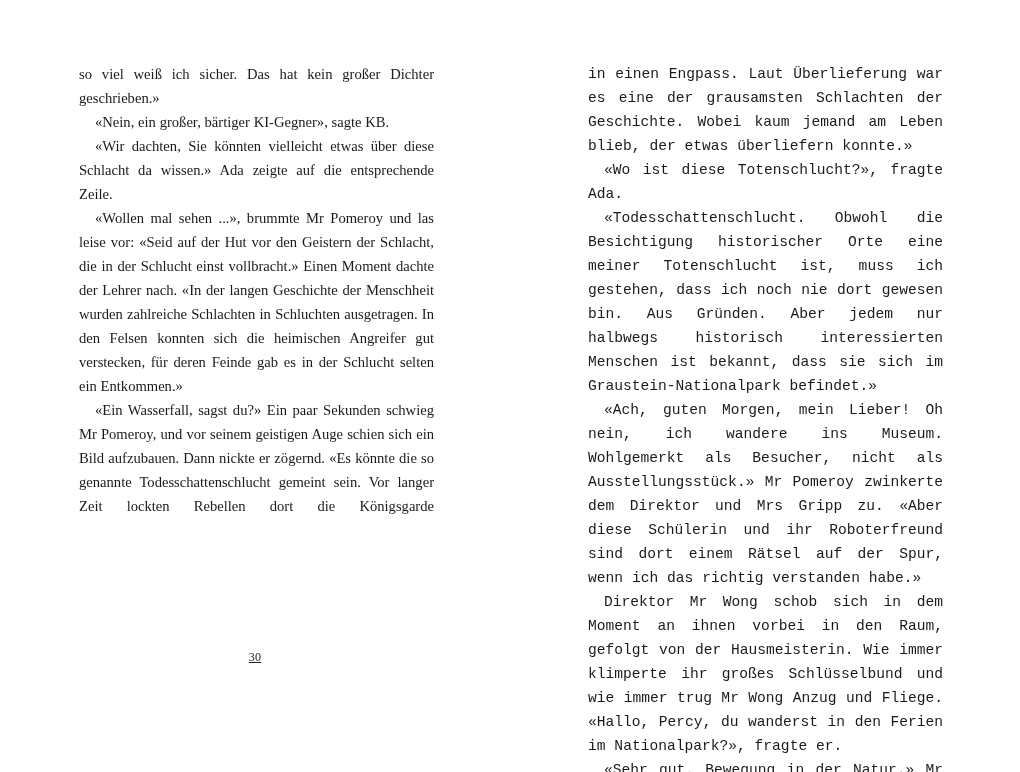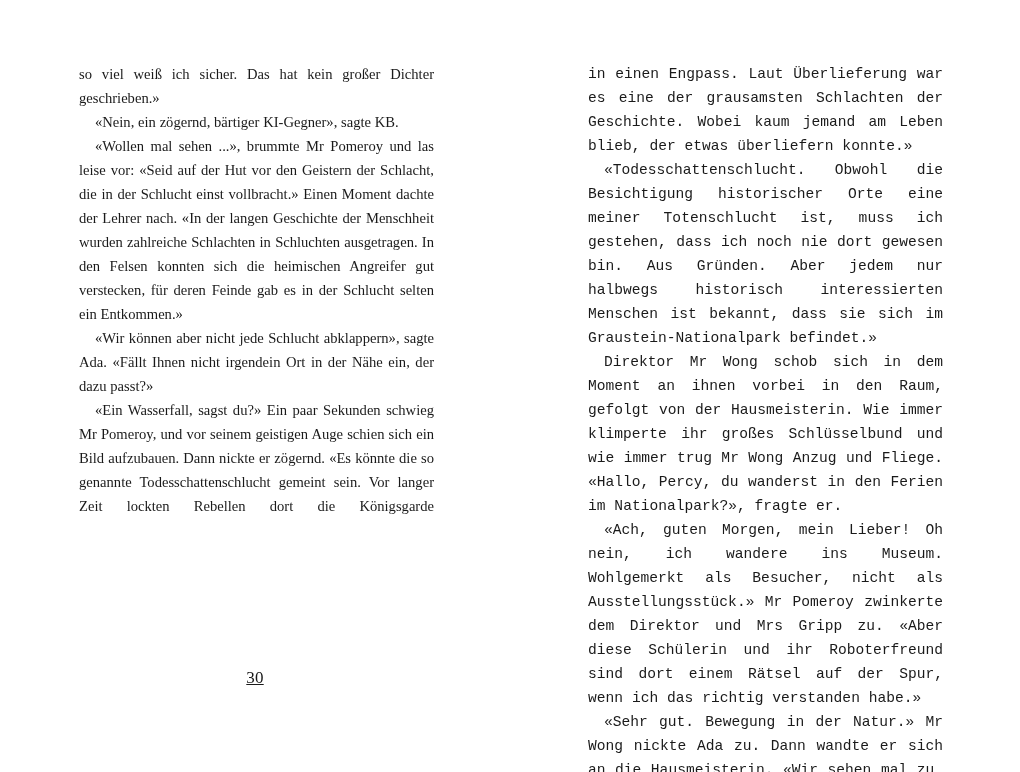--- a/index.html
+++ b/index.html
@@ -49,49 +49,50 @@
     margin: 0;
     text-indent: 16px;
   }
   .para.no-indent { text-indent: 0; }
 
   
   .para.runover { text-align-last: justify; }
 
   .folio {
     position: absolute;
-    top: 669px;
+    top: 648px;
     width: 100%;
     text-align: center;
-    font-size: 17px;
+    font-size: 12px;
     line-height: 18px;
     letter-spacing: 0.2px;
     text-decoration: underline;
   }
 </style>
 </head>
 <body>
 
 <div class="spread">
 
   <div class="page page-left">
     <div class="text-column">
       <p class="para no-indent">so viel weiß ich sicher. Das hat kein großer Dichter geschrieben.»</p>
-      <p class="para">«Nein, ein zögernd, bärtiger KI-Gegner», sagte KB.</p>
+      <p class="para">«Nein, ein großer, bärtiger KI-Gegner», sagte KB.</p>
+      <p class="para">«Wir dachten, Sie könnten vielleicht etwas über diese Schlacht da wissen.» Ada zeigte auf die entsprechende Zeile.</p>
       <p class="para">«Wollen mal sehen ...», brummte Mr Pomeroy und las leise vor: «Seid auf der Hut vor den Geistern der Schlacht, die in der Schlucht einst vollbracht.» Einen Moment dachte der Lehrer nach. «In der langen Geschichte der Menschheit wurden zahlreiche Schlachten in Schluchten ausgetragen. In den Felsen konnten sich die heimischen Angreifer gut verstecken, für deren Feinde gab es in der Schlucht selten ein Entkommen.»</p>
-      <p class="para">«Wir können aber nicht jede Schlucht abklappern», sagte Ada. «Fällt Ihnen nicht irgendein Ort in der Nähe ein, der dazu passt?»</p>
       <p class="para runover">«Ein Wasserfall, sagst du?» Ein paar Sekunden schwieg Mr Pomeroy, und vor seinem geistigen Auge schien sich ein Bild aufzubauen. Dann nickte er zögernd. «Es könnte die so genannte Todesschattenschlucht gemeint sein. Vor langer Zeit lockten Rebellen dort die Königsgarde</p>
     </div>
     <div class="folio">30</div>
   </div>
 
   <div class="page page-right">
     <div class="text-column">
       <p class="para no-indent">in einen Engpass. Laut Überlieferung war es eine der grausamsten Schlachten der Geschichte. Wobei kaum jemand am Leben blieb, der etwas überliefern konnte.»</p>
+      <p class="para">«Wo ist diese Totenschlucht?», fragte Ada.</p>
       <p class="para">«Todesschattenschlucht. Obwohl die Besichtigung historischer Orte eine meiner Totenschlucht ist, muss ich gestehen, dass ich noch nie dort gewesen bin. Aus Gründen. Aber jedem nur halbwegs historisch interessierten Menschen ist bekannt, dass sie sich im Graustein-Nationalpark befindet.»</p>
+      <p class="para">«Ach, guten Morgen, mein Lieber! Oh nein, ich wandere ins Museum. Wohlgemerkt als Besucher, nicht als Ausstellungsstück.» Mr Pomeroy zwinkerte dem Direktor und Mrs Gripp zu. «Aber diese Schülerin und ihr Roboterfreund sind dort einem Rätsel auf der Spur, wenn ich das richtig verstanden habe.»</p>
       <p class="para">Direktor Mr Wong schob sich in dem Moment an ihnen vorbei in den Raum, gefolgt von der Hausmeisterin. Wie immer klimperte ihr großes Schlüsselbund und wie immer trug Mr Wong Anzug und Fliege. «Hallo, Percy, du wanderst in den Ferien im Nationalpark?», fragte er.</p>
-      <p class="para">«Ach, guten Morgen, mein Lieber! Oh nein, ich wandere ins Museum. Wohlgemerkt als Besucher, nicht als Ausstellungsstück.» Mr Pomeroy zwinkerte dem Direktor und Mrs Gripp zu. «Aber diese Schülerin und ihr Roboterfreund sind dort einem Rätsel auf der Spur, wenn ich das richtig verstanden habe.»</p>
       <p class="para">«Sehr gut. Bewegung in der Natur.» Mr Wong nickte Ada zu. Dann wandte er sich an die Hausmeisterin. «Wir sehen mal zu, dass wir die Lüftung wieder zum Laufen bekommen.»</p>
       <p class="para">«Und den Heißgetränkeautomaten!», ihnen Mr Pomeroy</p>
     </div>
   </div>
 
 </div>
 
 </body></html>

